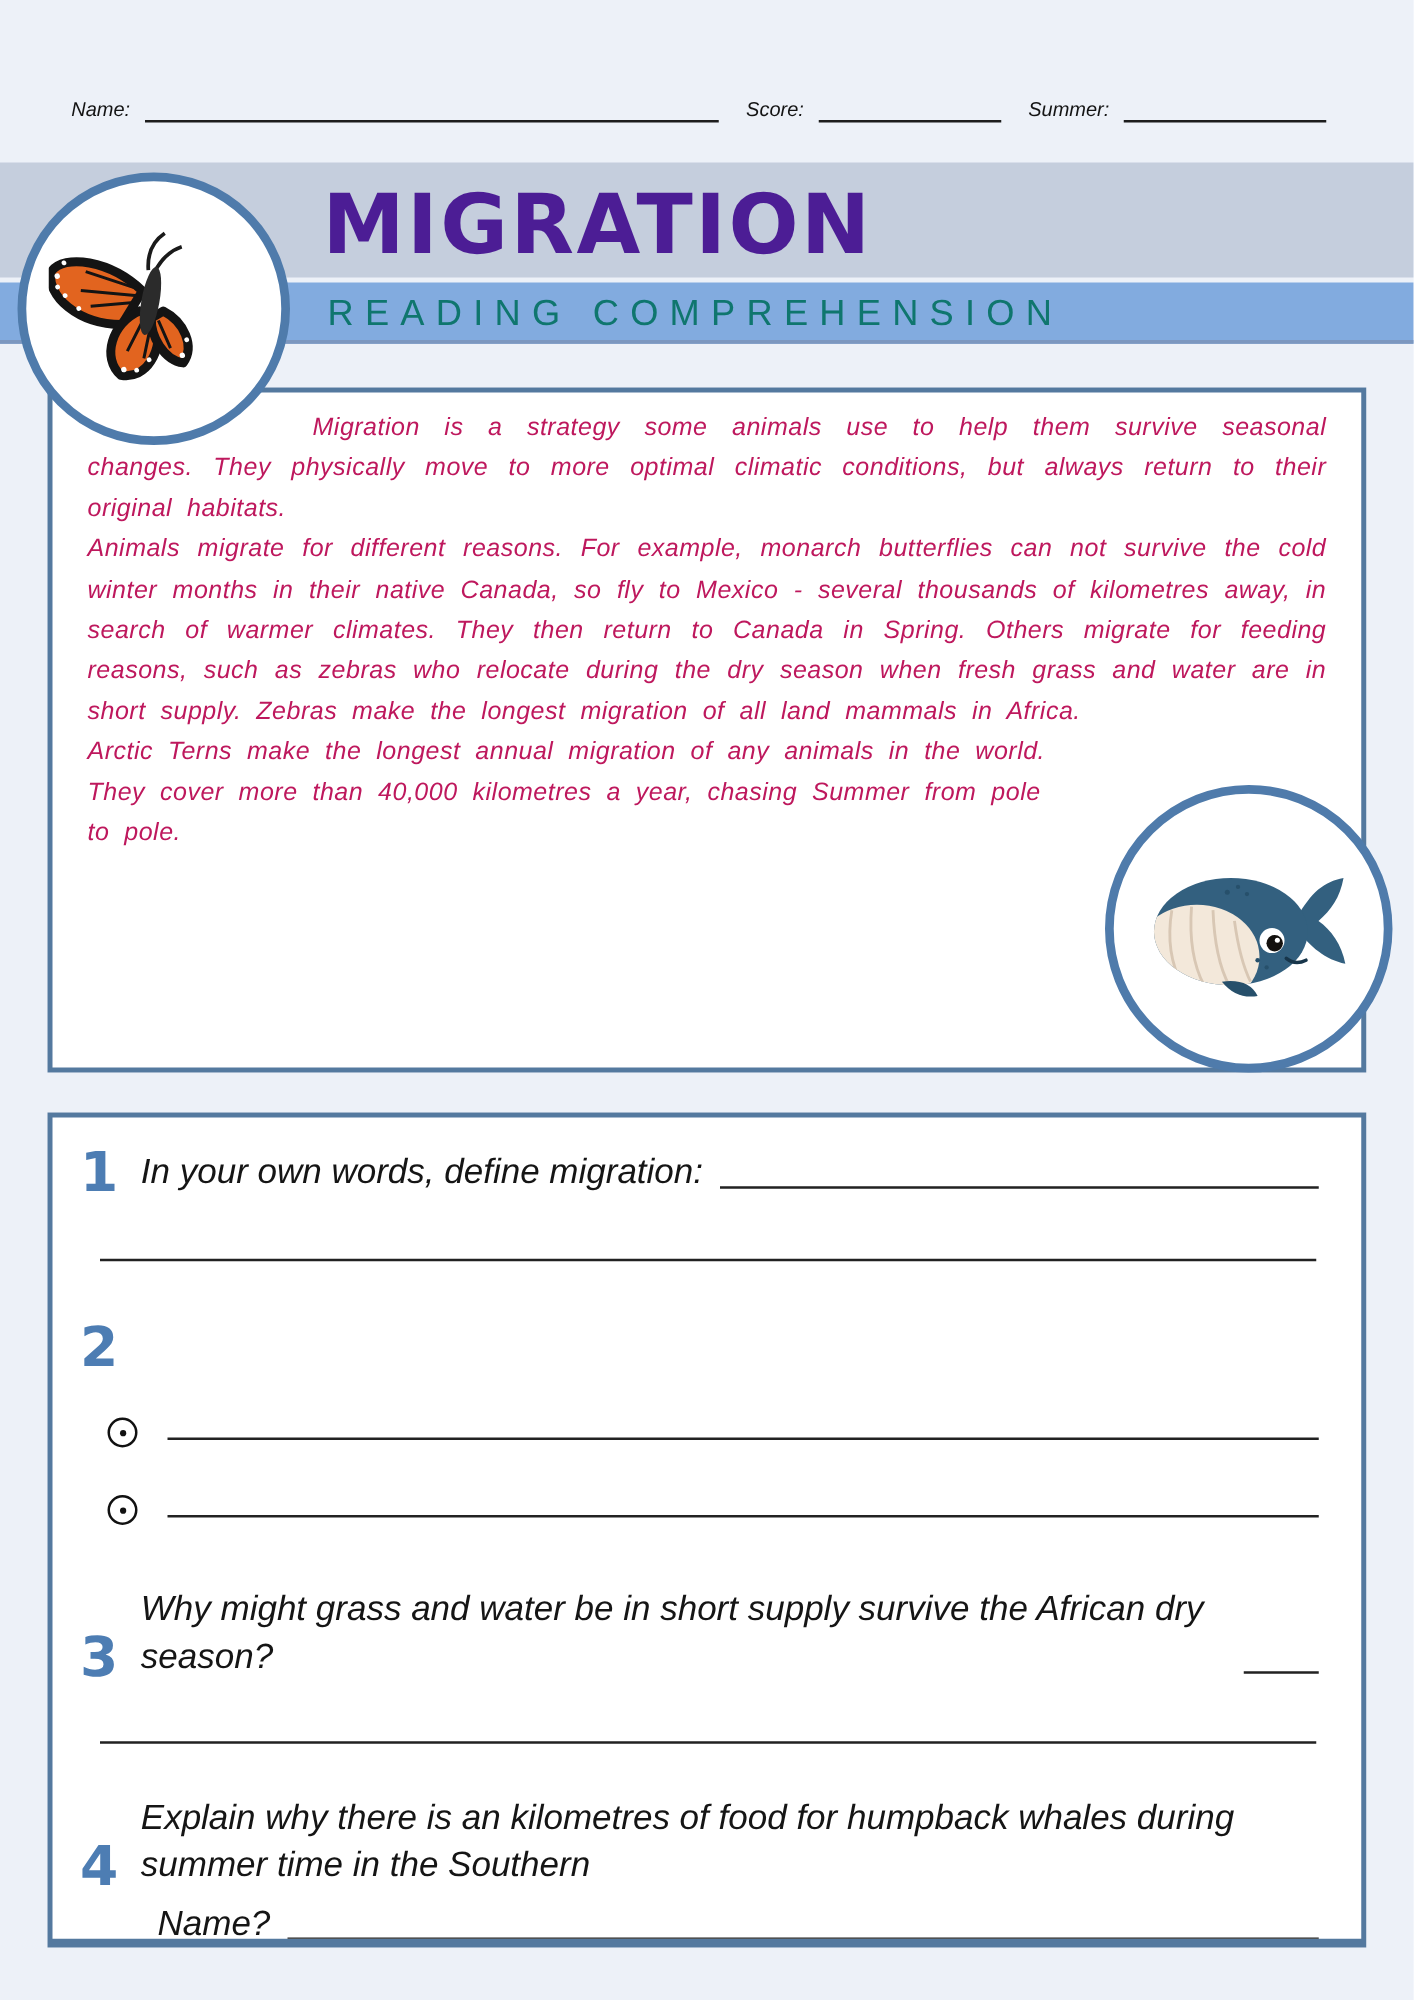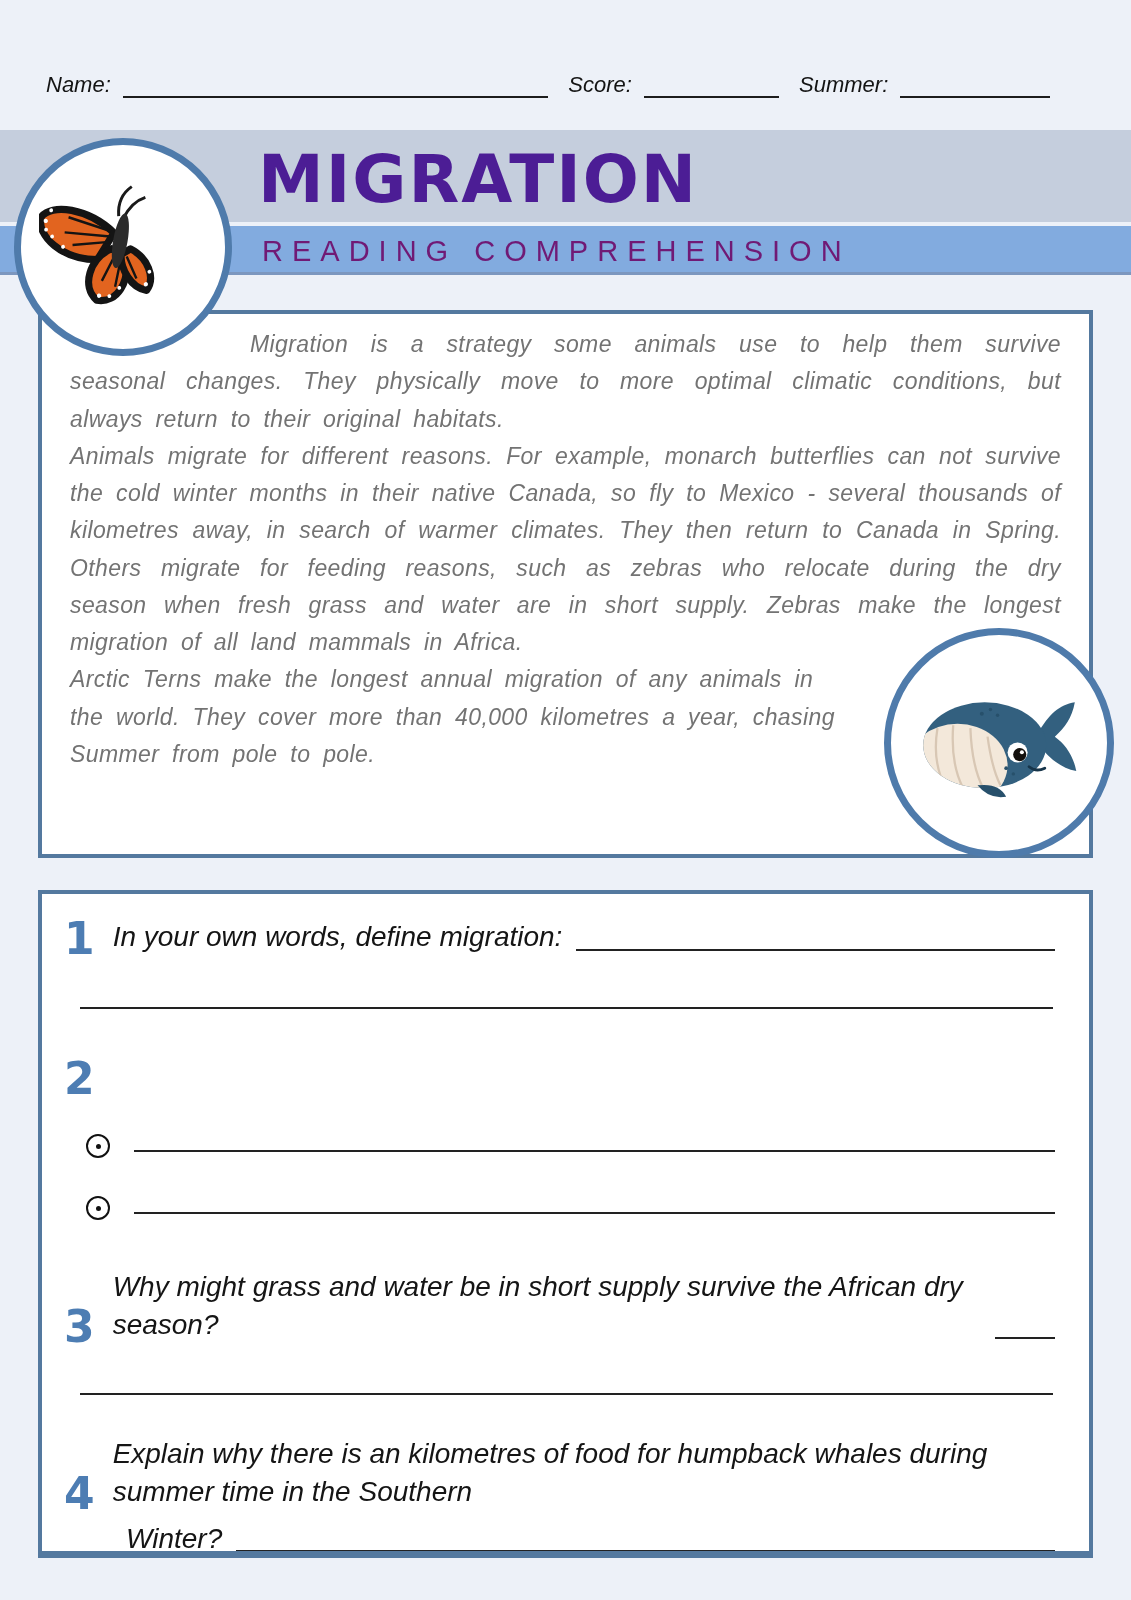--- a/index.html
+++ b/index.html
@@ -3,60 +3,60 @@
 <meta charset="utf-8">
 <style>
   html,body { margin:0; padding:0; }
   .page {
     position:relative; width:1131px; height:1600px;
     background:#edf1f8; overflow:hidden;
     font-family:"Liberation Sans", sans-serif; color:#141414;
   }
   
   .meta-row {
-    position:absolute; top:72px; left:46px; width:1004px;
-    display:flex; align-items:flex-end; font-size:22px;
+    position:absolute; top:72px; left:57px; width:1004px;
+    display:flex; align-items:flex-end; font-size:16px;
   }
   .script { font-style:italic; }
   .meta-label { white-space:nowrap; padding-right:12px; }
   .fill-line { border-bottom:2px solid #1d1d1d; height:24px; }
   .name-line { width:466px; }
   .date-line { width:148px; }
   .score-line { width:164px; }
   .meta-gap { width:22px; }
 
   
   .band-gray { position:absolute; left:0; top:130px; width:1131px; height:92px; background:#c5cedd; }
   .band-blue { position:absolute; left:0; top:226px; width:1131px; height:46px; background:#82abdf; border-bottom:3px solid #7c97bf; }
   .title {
     position:absolute; left:258px; top:138px; width:860px; height:84px;
     font-size:66px; line-height:84px; font-weight:800; letter-spacing:2px; color:#4c1d95;
     font-family:"DejaVu Sans", sans-serif;
   }
   .subtitle {
     position:absolute; left:262px; top:230px; width:860px;
-    font-size:29px; line-height:42px; letter-spacing:9px; font-weight:500; color:#701a75;
+    font-size:29px; line-height:42px; letter-spacing:9px; font-weight:500; color:#0f766e;
   }
   .badge-circle {
     position:absolute; border-radius:50%; background:#ffffff;
     border:7px solid #4f7bab; display:flex; align-items:center; justify-content:center;
     overflow:hidden;
   }
   .butterfly-circle { left:14px; top:138px; width:204px; height:204px; z-index:6; }
   .whale-circle { left:884px; top:628px; width:216px; height:216px; z-index:5; }
 
   
   .passage-card {
     position:absolute; left:38px; top:310px; width:1055px; height:548px;
     background:#ffffff; border:4px solid #54799f; box-sizing:border-box;
     padding:12px 28px 0 28px; z-index:2; overflow:hidden;
   }
   .passage-card p {
-    margin:0; font-size:23px; line-height:1.62; letter-spacing:0.4px; word-spacing:6px;
-    font-style:italic; color:#737373;
+    margin:0; font-size:20px; line-height:1.62; letter-spacing:0.4px; word-spacing:6px;
+    font-style:italic; color:#be185d;
   }
   .p1 { text-indent:180px; text-align:justify; }
   .p2 { margin-top:22px; text-align:justify; }
   .p3 { margin-top:30px; width:762px; }
   .p4 { margin-top:34px; width:782px; }
 
   
   .questions-card {
     position:absolute; left:38px; top:890px; width:1055px; height:668px;
     background:#ffffff; border:4px solid #54799f; border-bottom-width:7px;
@@ -198,20 +198,20 @@
       <div class="grow-line"></div>
     </div>
     <div class="full-line line-b"></div>
 
     <div class="q4-block">
       <div class="q-row">
         <span class="q-num">4</span>
         <span class="q-text">Explain why there is an kilometres of food for humpback whales during summer time in the Southern</span>
       </div>
       <div class="q4-line2">
-        <span class="q-text">Winter?</span>
+        <span class="q-text">Name?</span>
         <div class="grow-line"></div>
       </div>
     </div>
     <div class="full-line line-c"></div>
 
   </div>
 </div>
 
 </body></html>

